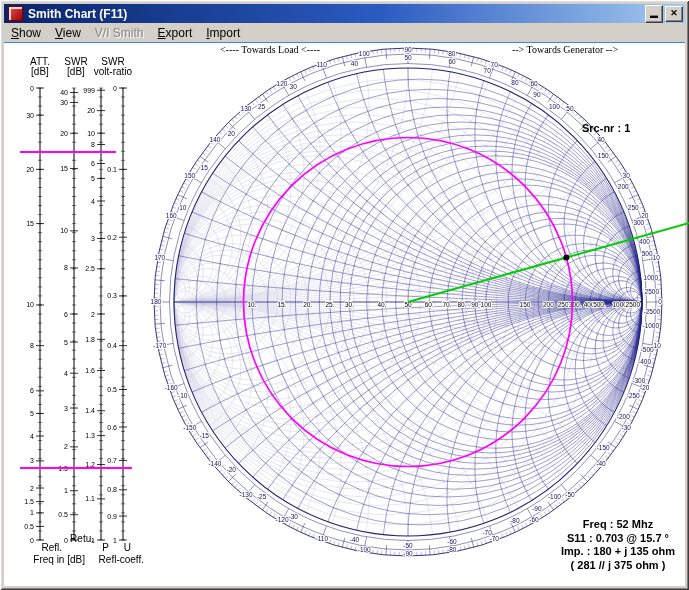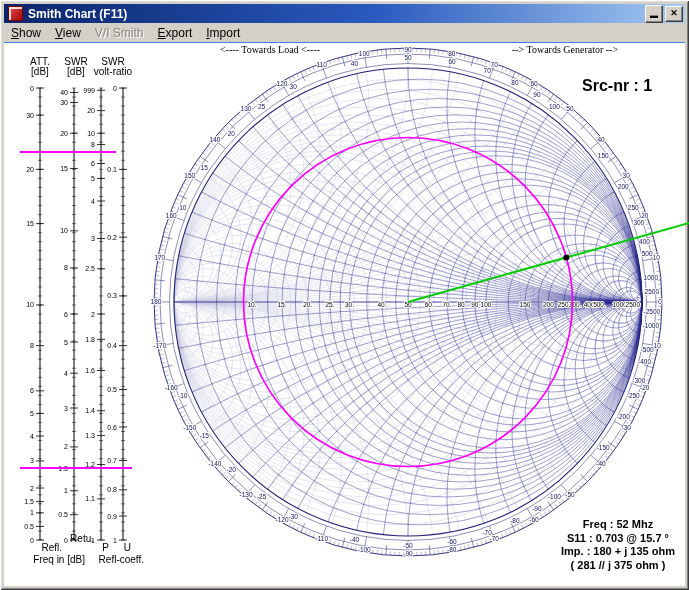--- a/index.html
+++ b/index.html
@@ -25,21 +25,21 @@
   .menubar{position:absolute;left:4px;top:23px;right:4px;height:19px;z-index:20;
            background:#d4d0c8;display:flex;align-items:center;font-size:12px;
            border-bottom:1px solid #3b82f6;box-shadow:0 1px 0 #ffffff;}
   .menu-item{padding:2px 7px;color:#000;white-space:nowrap;}
   .menu-item.ul::first-letter{text-decoration:underline;}
   .menu-item.disabled{color:#858585;text-shadow:1px 1px 0 #ffffff;}
   .client{position:absolute;left:4px;top:43px;right:4px;bottom:4px;background:#ffffff;z-index:1;}
   #smith-svg{position:absolute;left:0;top:0;z-index:5;}
   .overlay{position:absolute;z-index:8;color:#000;}
   .towards{font-size:10px;white-space:nowrap;transform:translateX(-50%);font-family:Liberation Serif, serif;}
-  .srcnr{font-size:16px;font-weight:bold;white-space:nowrap;}
+  .srcnr{font-size:11px;font-weight:bold;white-space:nowrap;margin-top:45px;}
   .readout{left:543px;top:518px;width:150px;text-align:center;font-size:11px;
            font-weight:bold;line-height:13.5px;}
   .sc-head{font-size:10px;text-align:center;line-height:10px;}
   .sc-head span{display:block;}
   .sc-foot{font-size:10px;text-align:right;line-height:10px;white-space:nowrap;}
 </style>
 </head>
 <body>
 
 <div class="window">

